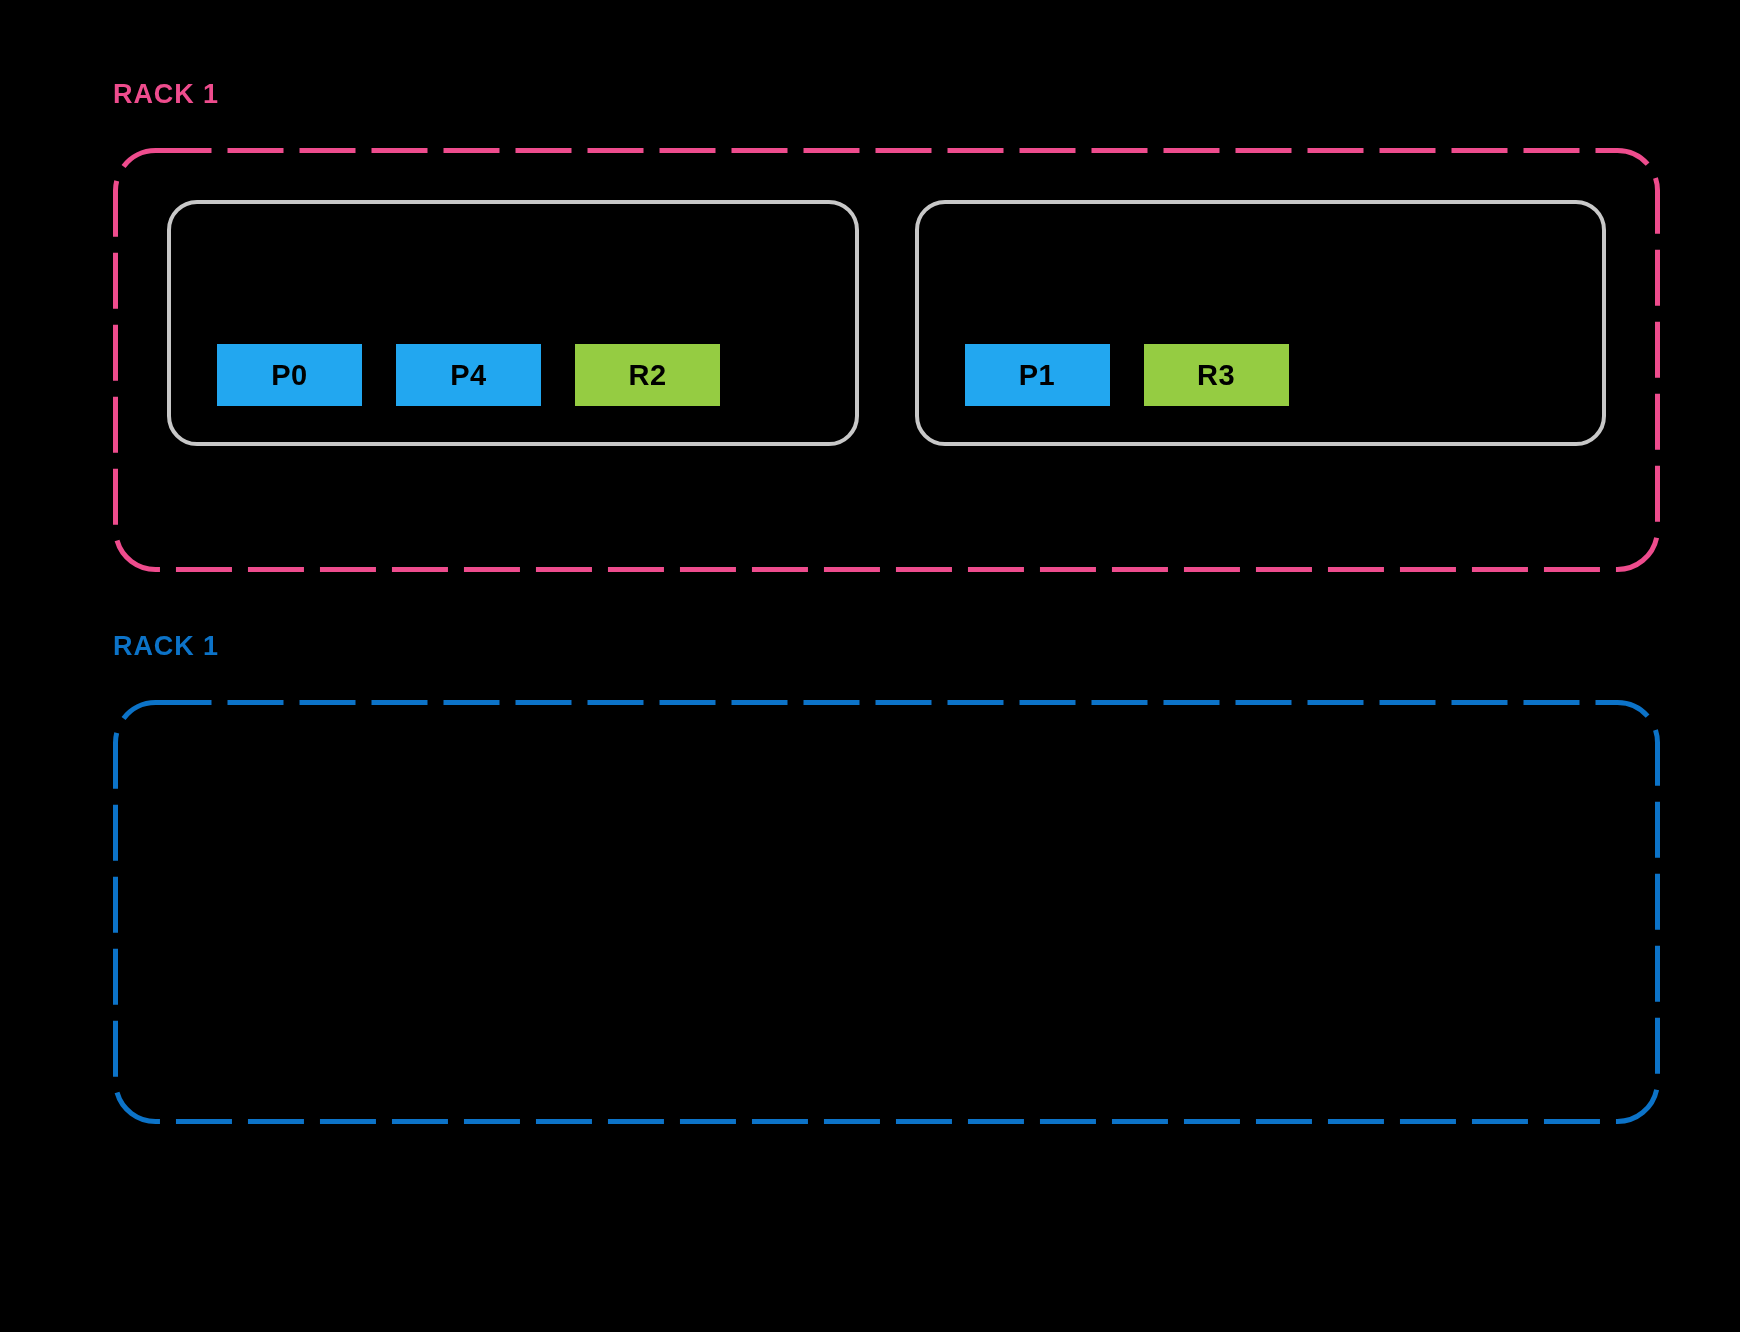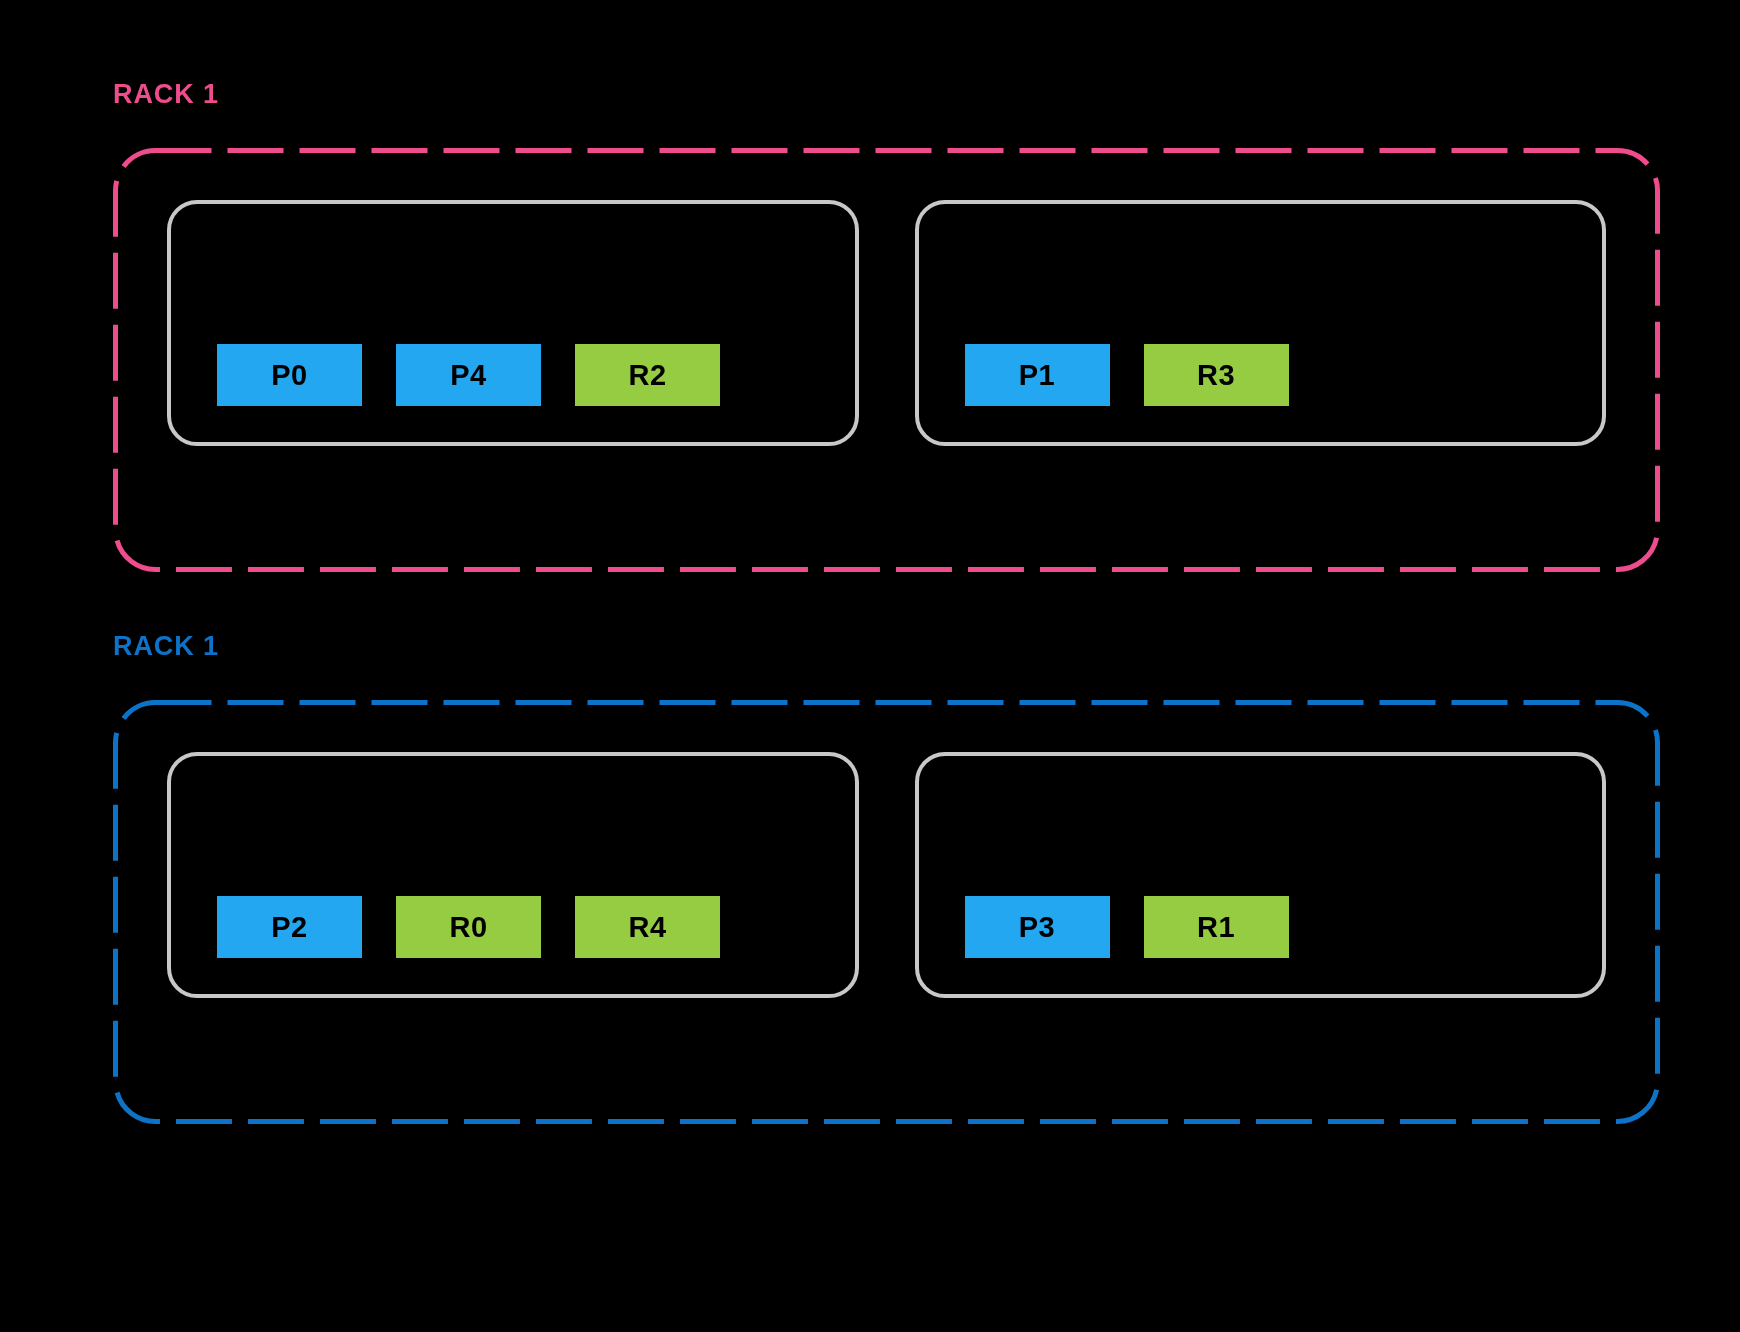--- a/index.html
+++ b/index.html
@@ -136,34 +136,16 @@
     </div>
   </div>
 
   <div class="rack-group rack-2">
     <div class="rack-label">RACK 1</div>
     <div class="rack-box">
       <svg class="dash-svg" viewBox="0 0 1547 424" preserveAspectRatio="none">
         <rect x="2.5" y="2.5" width="1542" height="419" rx="40" ry="40" fill="none" stroke="#0c73c8" stroke-width="5" stroke-dasharray="56 16" stroke-linecap="butt"></rect>
       </svg>
 
-      <div class="nodes-row">
-
-        <div class="node">
-          <div class="chips">
-            <div class="chip primary">P2</div>
-            <div class="chip replica">R0</div>
-            <div class="chip replica">R4</div>
-          </div>
-        </div>
-
-        <div class="node">
-          <div class="chips">
-            <div class="chip primary">P3</div>
-            <div class="chip replica">R1</div>
-          </div>
-        </div>
-
-      </div>
     </div>
   </div>
 
 </div>
 
 </body></html>

